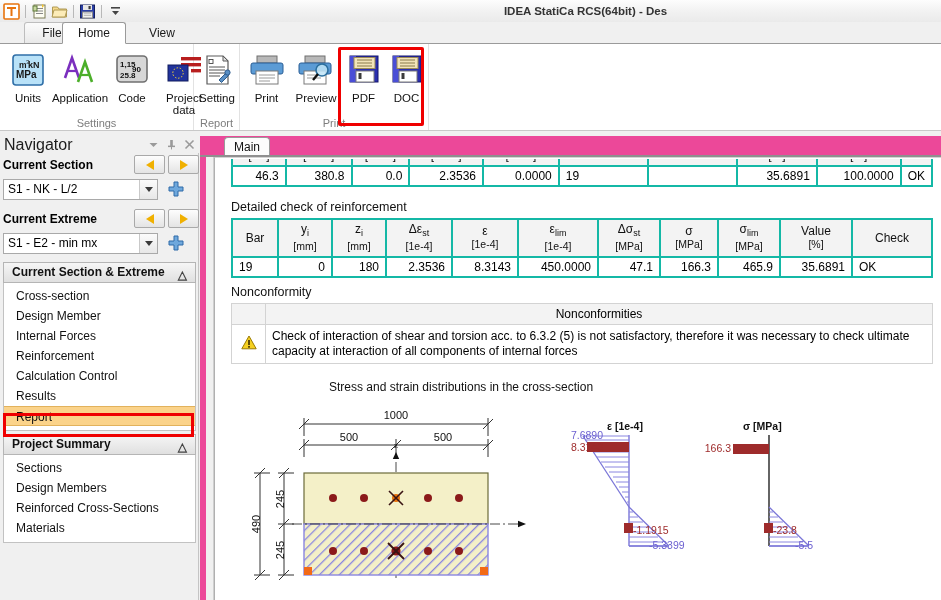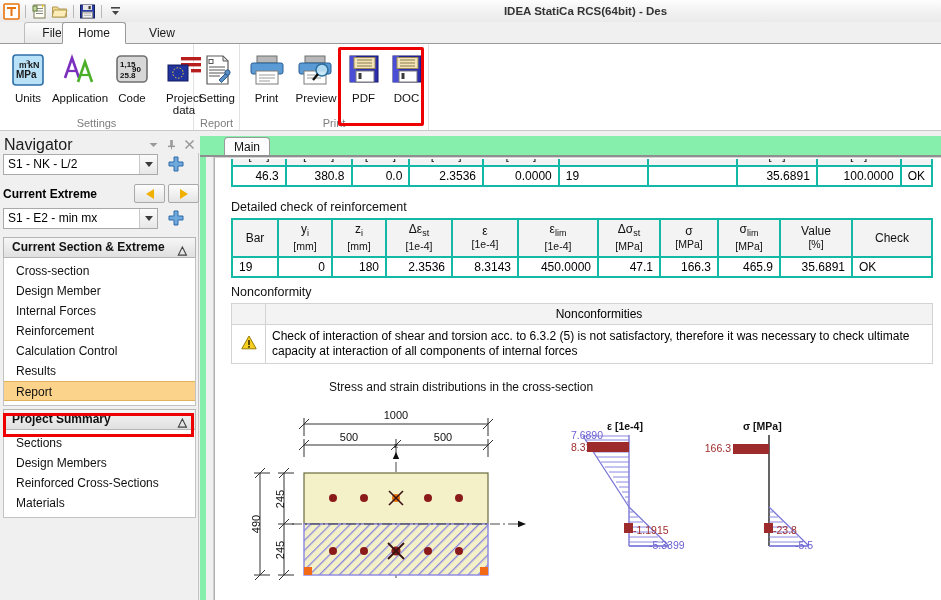--- a/index.html
+++ b/index.html
@@ -146,21 +146,21 @@
     background: #fbd38a; border-top: 1px solid #e2b25c; border-bottom: 1px solid #e2b25c;
   }
   .nav-hl {
     position: absolute; border: 3px solid #ef0000;
     pointer-events: none;
   }
 
   
   .docarea {
     position: absolute; left: 200px; top: 136px; width: 741px; height: 464px;
-    background: #86efac;
+    background: #ec4899;
   }
   .tabstrip { position:absolute; left:0; top:0; width: 741px; height: 20px; }
   .doctab {
     position: absolute; left: 24px; top: 1px; width: 46px; height: 19px;
     background: #fcfcfc; border: 1px solid #9a9a9a; border-bottom: none;
     border-radius: 4px 4px 0 0;
     font-size: 12px; text-align: center; line-height: 18px; color: #111;
   }
   .tab-underline { position:absolute; left:0; top:19px; width:741px; height:2px; background:#8f8f8f; }
 
@@ -407,20 +407,29 @@
         </svg>
         <svg width="11" height="11" viewBox="0 0 11 11">
           <line x1="1.5" y1="1.5" x2="9.5" y2="9.5" stroke="#9a9a9a" stroke-width="1.6"></line>
           <line x1="9.5" y1="1.5" x2="1.5" y2="9.5" stroke="#9a9a9a" stroke-width="1.6"></line>
         </svg>
       </span>
     </div>
 
     <div class="navbody">
 
+      <div class="navrow">
+        <span class="nav-head">Current Section</span>
+        <div class="arrow-btn" style="left:131px;">
+          <span class="tri l"></span>
+        </div>
+        <div class="arrow-btn" style="left:165px;">
+          <span class="tri r"></span>
+        </div>
+      </div>
       <div class="combo-row">
         <div class="combo">
           <span>S1 - NK - L/2</span>
           <span class="combo-arrow">
             <span class="caret-dn"></span>
           </span>
         </div>
         <div class="plus-btn">
           <svg width="18" height="18" viewBox="0 0 18 18">
             <path d="M7 1 h4 v5 h5 v4 h-5 v5 h-4 v-5 h-5 v-4 h5z" fill="#6fa8dc" stroke="#2f6aa8" stroke-width="1"></path>

